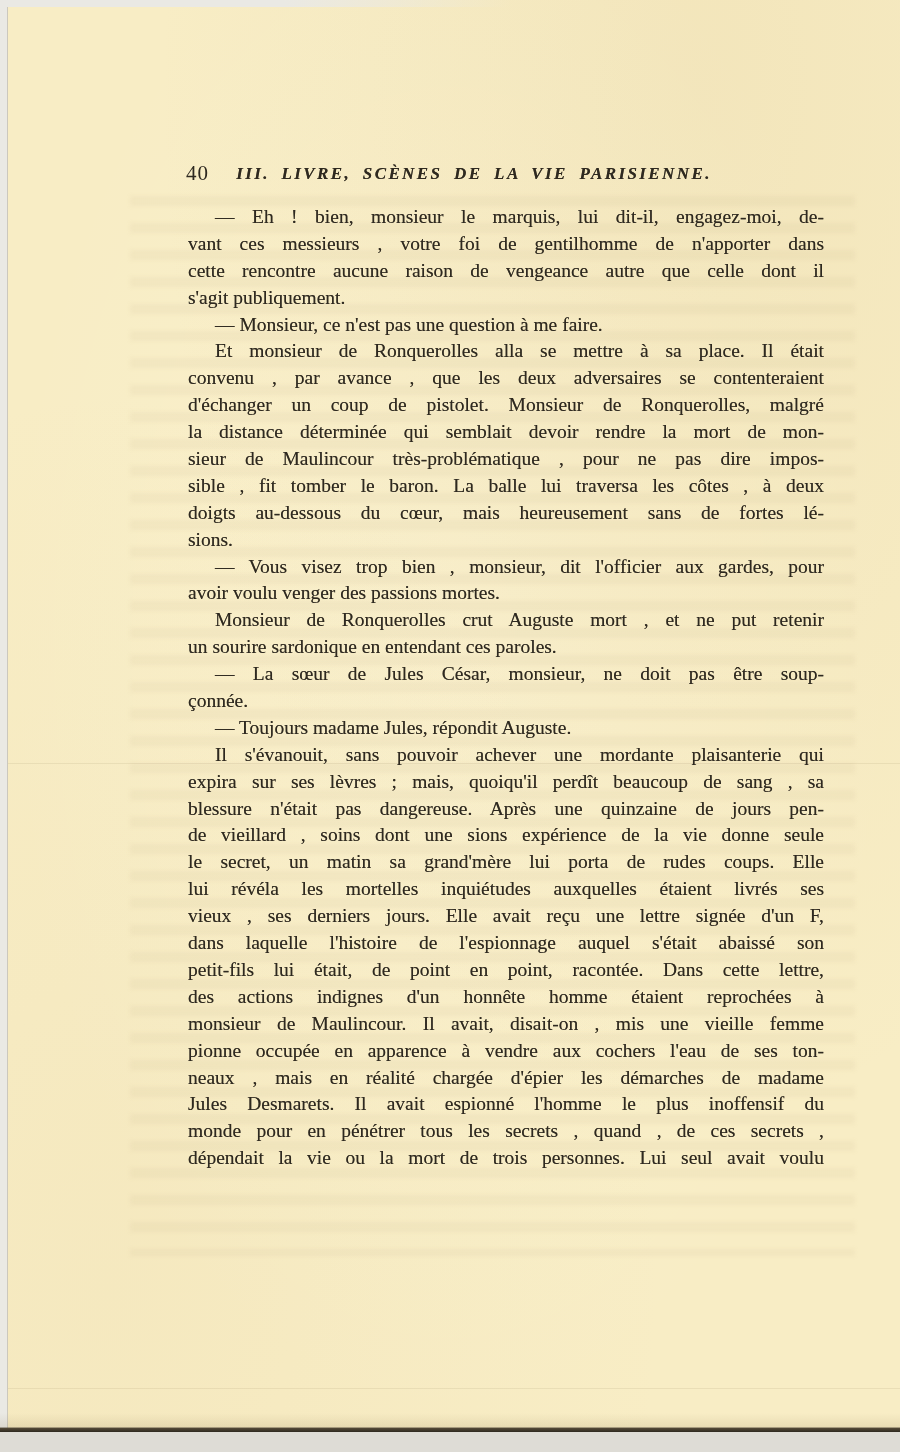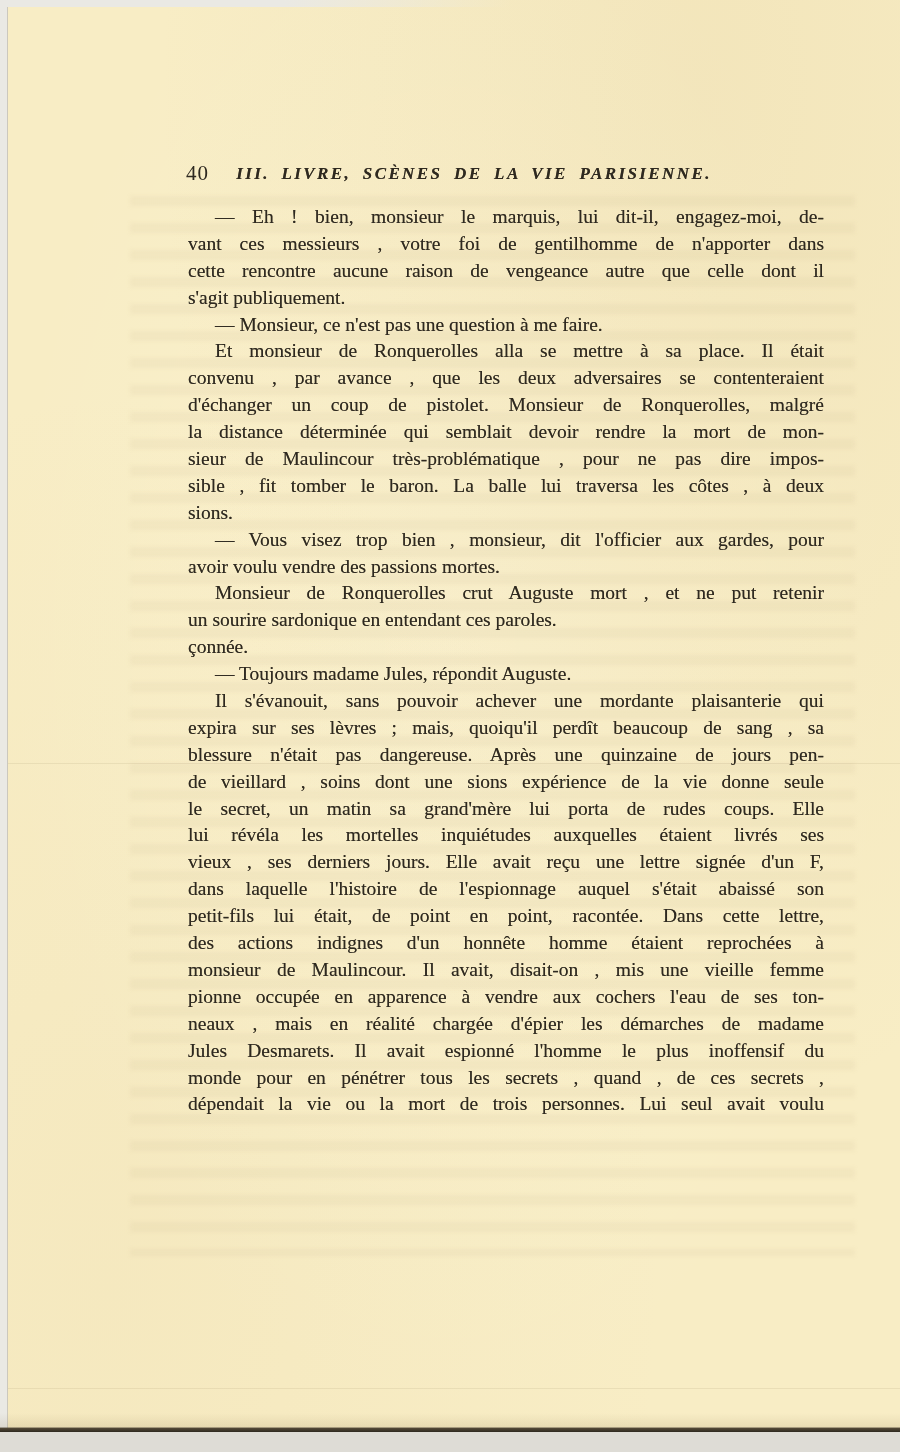--- a/index.html
+++ b/index.html
@@ -101,25 +101,27 @@
       <div class="line j">vant ces messieurs , votre foi de gentilhomme de n'apporter dans</div>
       <div class="line j">cette rencontre aucune raison de vengeance autre que celle dont il</div>
       <div class="line">s'agit publiquement.</div>
       <div class="line i">— Monsieur, ce n'est pas une question à me faire.</div>
       <div class="line j i">Et monsieur de Ronquerolles alla se mettre à sa place. Il était</div>
       <div class="line j">convenu , par avance , que les deux adversaires se contenteraient</div>
       <div class="line j">d'échanger un coup de pistolet. Monsieur de Ronquerolles, malgré</div>
       <div class="line j">la distance déterminée qui semblait devoir rendre la mort de mon-</div>
       <div class="line j">sieur de Maulincour très-problématique , pour ne pas dire impos-</div>
       <div class="line j">sible , fit tomber le baron. La balle lui traversa les côtes , à deux</div>
+      <div class="line j">doigts au-dessous du cœur, mais heureusement sans de fortes lé-</div>
       <div class="line">sions.</div>
       <div class="line j i">— Vous visez trop bien , monsieur, dit l'officier aux gardes, pour</div>
-      <div class="line">avoir voulu vendre des passions mortes.</div>
+      <div class="line">avoir voulu venger des passions mortes.</div>
       <div class="line j i">Monsieur de Ronquerolles crut Auguste mort , et ne put retenir</div>
       <div class="line">un sourire sardonique en entendant ces paroles.</div>
+      <div class="line j i">— La sœur de Jules César, monsieur, ne doit pas être soup-</div>
       <div class="line">çonnée.</div>
       <div class="line i">— Toujours madame Jules, répondit Auguste.</div>
       <div class="line j i">Il s'évanouit, sans pouvoir achever une mordante plaisanterie qui</div>
       <div class="line j">expira sur ses lèvres ; mais, quoiqu'il perdît beaucoup de sang , sa</div>
       <div class="line j">blessure n'était pas dangereuse. Après une quinzaine de jours pen-</div>
       <div class="line j">de vieillard , soins dont une sions expérience de la vie donne seule</div>
       <div class="line j">le secret, un matin sa grand'mère lui porta de rudes coups. Elle</div>
       <div class="line j">lui révéla les mortelles inquiétudes auxquelles étaient livrés ses</div>
       <div class="line j">vieux , ses derniers jours. Elle avait reçu une lettre signée d'un F,</div>
       <div class="line j">dans laquelle l'histoire de l'espionnage auquel s'était abaissé son</div>

